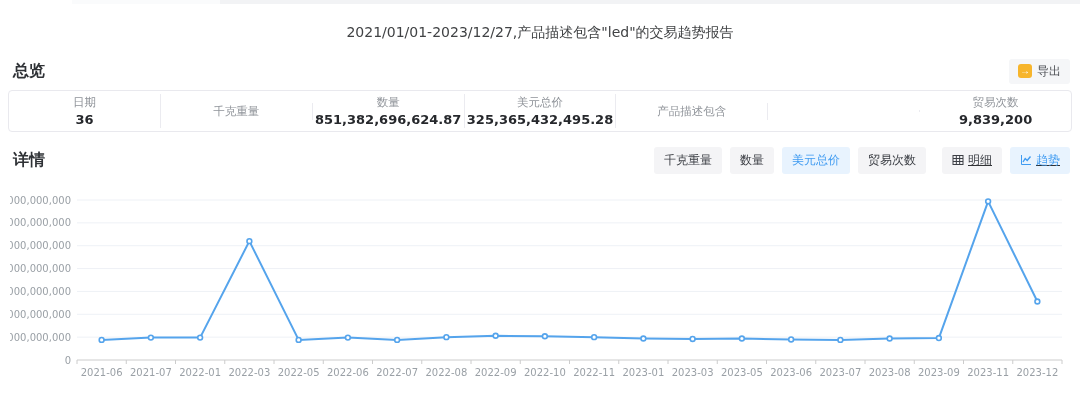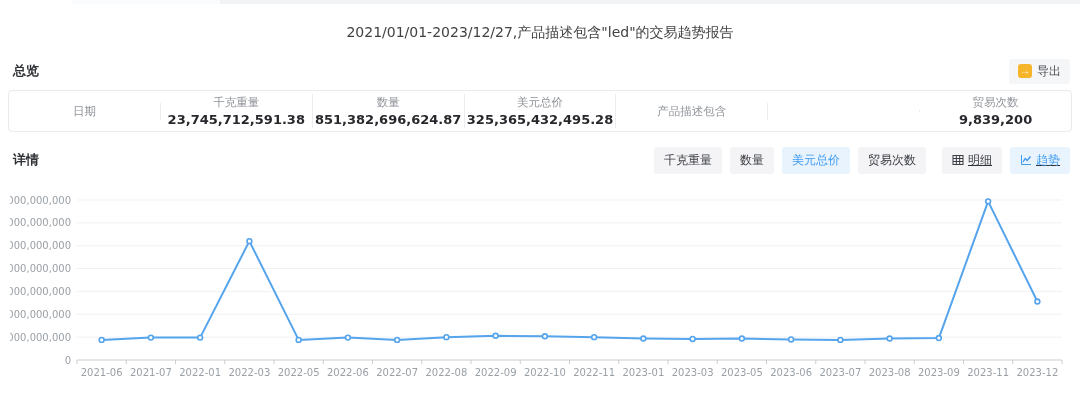--- a/index.html
+++ b/index.html
@@ -9,21 +9,21 @@
   }
   .top-strip{position:absolute;top:0;left:0;width:1080px;height:4px;background:#f2f3f5;}
   .top-strip .seg-a{position:absolute;left:0;top:0;width:72px;height:4px;background:#ffffff;}
   .top-strip .seg-b{position:absolute;left:72px;top:0;width:148px;height:4px;background:#fafbfc;}
 
   .page-title{margin-top:24px;text-align:center;font-size:14px;color:#404244;}
 
   .section-row{display:flex;justify-content:space-between;align-items:center;padding:0 10px;}
   .overview-row{margin-top:17px;height:24px;}
   .detail-row{margin-top:15px;height:26px;}
-  .section-label{font-size:13px;font-weight:bold;color:#2f3236;padding-left:3px;}
+  .section-label{font-size:16px;font-weight:bold;color:#2f3236;padding-left:3px;}
 
   .export-btn{display:flex;align-items:center;gap:5px;background:#f5f6f8;border:none;
     border-radius:3px;padding:4px 9px;font-size:12px;color:#4c4f54;cursor:pointer;}
   .export-icon{width:14px;height:14px;background:#f7b52c;border-radius:3px;color:#fff;
     font-size:10px;line-height:14px;text-align:center;display:inline-block;font-weight:bold;}
 
   .stats-bar{margin:7px 8px 0;border:1px solid #e9e9ee;border-radius:4px;display:flex;
     height:40px;align-items:center;}
   .stat-cell{flex:1;text-align:center;border-right:1px solid #ebebf0;padding:1px 0;}
   .stat-cell:last-child{border-right:none;}
@@ -56,24 +56,24 @@
   <div class="section-label">总览</div>
   <button class="export-btn">
     <span class="export-icon">→</span>
     <span>导出</span>
   </button>
 </div>
 
 <div class="stats-bar">
     <div class="stat-cell">
       <div class="stat-label">日期</div>
+      <div class="stat-value">36</div>
     </div>
     <div class="stat-cell">
       <div class="stat-label">千克重量</div>
-      <div class="stat-value">23,745,712,591.38</div>
     </div>
     <div class="stat-cell">
       <div class="stat-label">数量</div>
       <div class="stat-value">851,382,696,624.87</div>
     </div>
     <div class="stat-cell">
       <div class="stat-label">美元总价</div>
       <div class="stat-value">325,365,432,495.28</div>
     </div>
     <div class="stat-cell">

